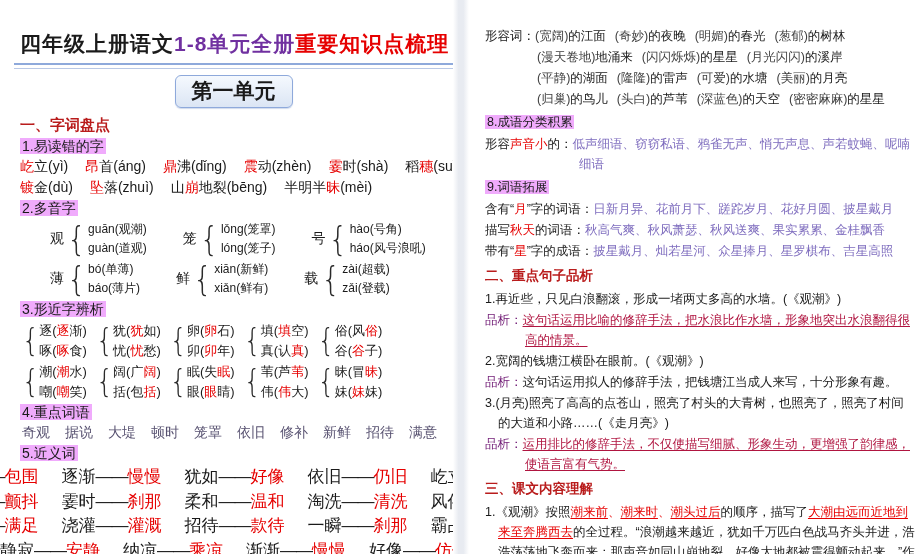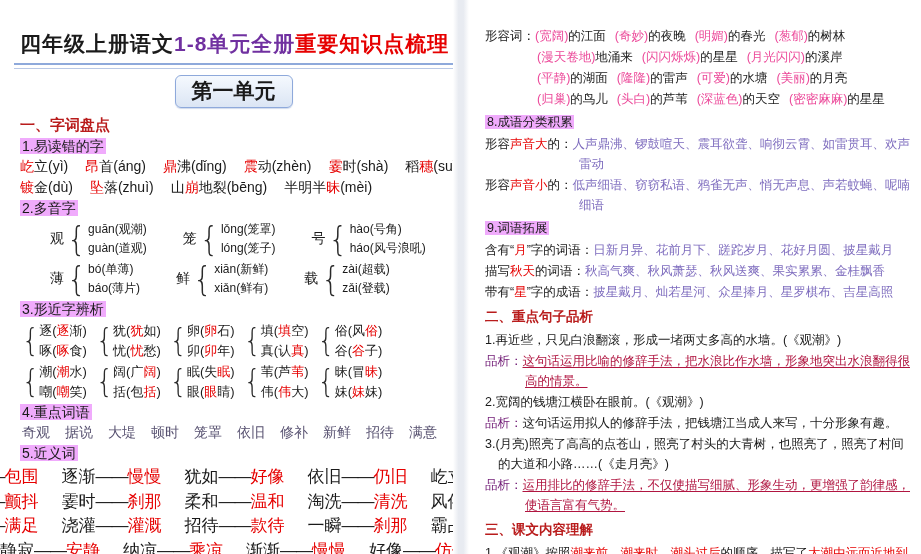--- a/index.html
+++ b/index.html
@@ -24,21 +24,21 @@
   .rp .h-green{font-size:13.5px;margin:5px 0 3px;}
   .sub{margin:3px 0 2px;font-size:14px;}
   .rp .sub{font-size:12.5px;}
   .hl{background:#f0abfc;padding:0 2px;}
 
   .c-red{color:#e60000;}
   .c-maroon{color:#b01540;}
   .u{text-decoration:underline;text-underline-offset:2px;}
   .c-purple{color:#7e6cbe;}
   .c-slate{color:#575170;}
-  .c-pink{color:#ec4899;}
+  .c-pink{color:#404040;}
   .c-magenta{color:#701a75;font-family:Liberation Serif, serif;}
 
   .ydc-row{display:flex;gap:17px;margin:2px 0 3px;font-size:14px;white-space:nowrap;}
   .dyz-row{display:flex;gap:36px;margin:0 0 2px 30px;}
   .dyz{display:flex;align-items:center;}
   .dyz-ch{font-size:14px;margin-right:1px;}
   .brace{font-size:30px;font-weight:300;line-height:1;transform:scaleY(1.15);display:inline-block;color:#2a2a2a;margin:0 2px;font-family:"DejaVu Sans",sans-serif;}
   .dyz-col{display:flex;flex-direction:column;font-size:12px;line-height:19px;white-space:nowrap;}
   .xj-row{display:flex;gap:9px;margin:1px 0 2px 2px;}
   .xj{display:flex;align-items:center;}
@@ -268,21 +268,20 @@
 
   <div class="gap"></div>
 
   <div class="page rp">
     <div class="xrc-line rp-top"><span>形容词：</span><span><span class="xrc-item"><span class="c-pink">(宽阔)</span><span>的江面</span></span><span class="xrc-item"><span class="c-pink">(奇妙)</span><span>的夜晚</span></span><span class="xrc-item"><span class="c-pink">(明媚)</span><span>的春光</span></span><span class="xrc-item"><span class="c-pink">(葱郁)</span><span>的树林</span></span></span></div>
     <div class="xrc-line ind"><span><span class="xrc-item"><span class="c-pink">(漫天卷地)</span><span>地涌来</span></span><span class="xrc-item"><span class="c-pink">(闪闪烁烁)</span><span>的星星</span></span><span class="xrc-item"><span class="c-pink">(月光闪闪)</span><span>的溪岸</span></span></span></div>
     <div class="xrc-line ind"><span><span class="xrc-item"><span class="c-pink">(平静)</span><span>的湖面</span></span><span class="xrc-item"><span class="c-pink">(隆隆)</span><span>的雷声</span></span><span class="xrc-item"><span class="c-pink">(可爱)</span><span>的水塘</span></span><span class="xrc-item"><span class="c-pink">(美丽)</span><span>的月亮</span></span></span></div>
     <div class="xrc-line ind"><span><span class="xrc-item"><span class="c-pink">(归巢)</span><span>的鸟儿</span></span><span class="xrc-item"><span class="c-pink">(头白)</span><span>的芦苇</span></span><span class="xrc-item"><span class="c-pink">(深蓝色)</span><span>的天空</span></span><span class="xrc-item"><span class="c-pink">(密密麻麻)</span><span>的星星</span></span></span></div>
 
     <div class="sub"><span class="hl">8.成语分类积累</span></div>
-    <div class="cy-line"><span><span>形容</span><span class="c-red">声音大</span><span>的：</span></span><span class="c-purple">人声鼎沸、锣鼓喧天、震耳欲聋、响彻云霄、如雷贯耳、欢声雷动</span></div>
     <div class="cy-line"><span><span>形容</span><span class="c-red">声音小</span><span>的：</span></span><span class="c-purple">低声细语、窃窃私语、鸦雀无声、悄无声息、声若蚊蝇、呢喃细语</span></div>
 
     <div class="sub"><span class="hl">9.词语拓展</span></div>
     <div class="tz-line"><span><span>含有“</span><span class="c-red">月</span><span>”字的词语：</span></span><span class="c-purple">日新月异、花前月下、蹉跎岁月、花好月圆、披星戴月</span></div>
     <div class="tz-line"><span><span>描写</span><span class="c-red">秋天</span><span>的词语：</span></span><span class="c-purple">秋高气爽、秋风萧瑟、秋风送爽、果实累累、金桂飘香</span></div>
     <div class="tz-line"><span><span>带有“</span><span class="c-red">星</span><span>”字的成语：</span></span><span class="c-purple">披星戴月、灿若星河、众星捧月、星罗棋布、吉星高照</span></div>
 
     <div class="h-green">二、重点句子品析</div>
     <div class="sent">1.再近些，只见白浪翻滚，形成一堵两丈多高的水墙。(《观潮》)</div>
     <div class="pinxi"><span class="c-magenta">品析：</span><span><span class="c-maroon u">这句话运用比喻的修辞手法，把水浪比作水墙，形象地突出水浪翻得很高的情景。</span></span></div>

